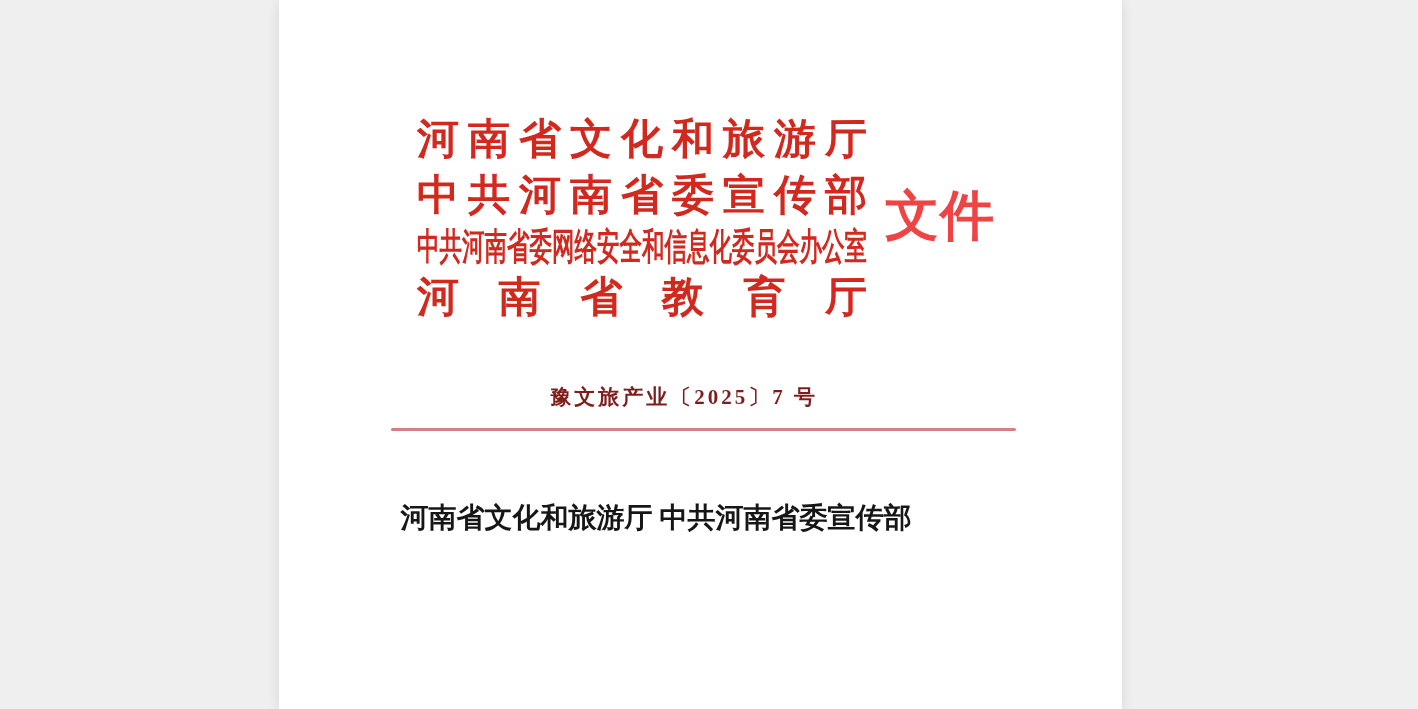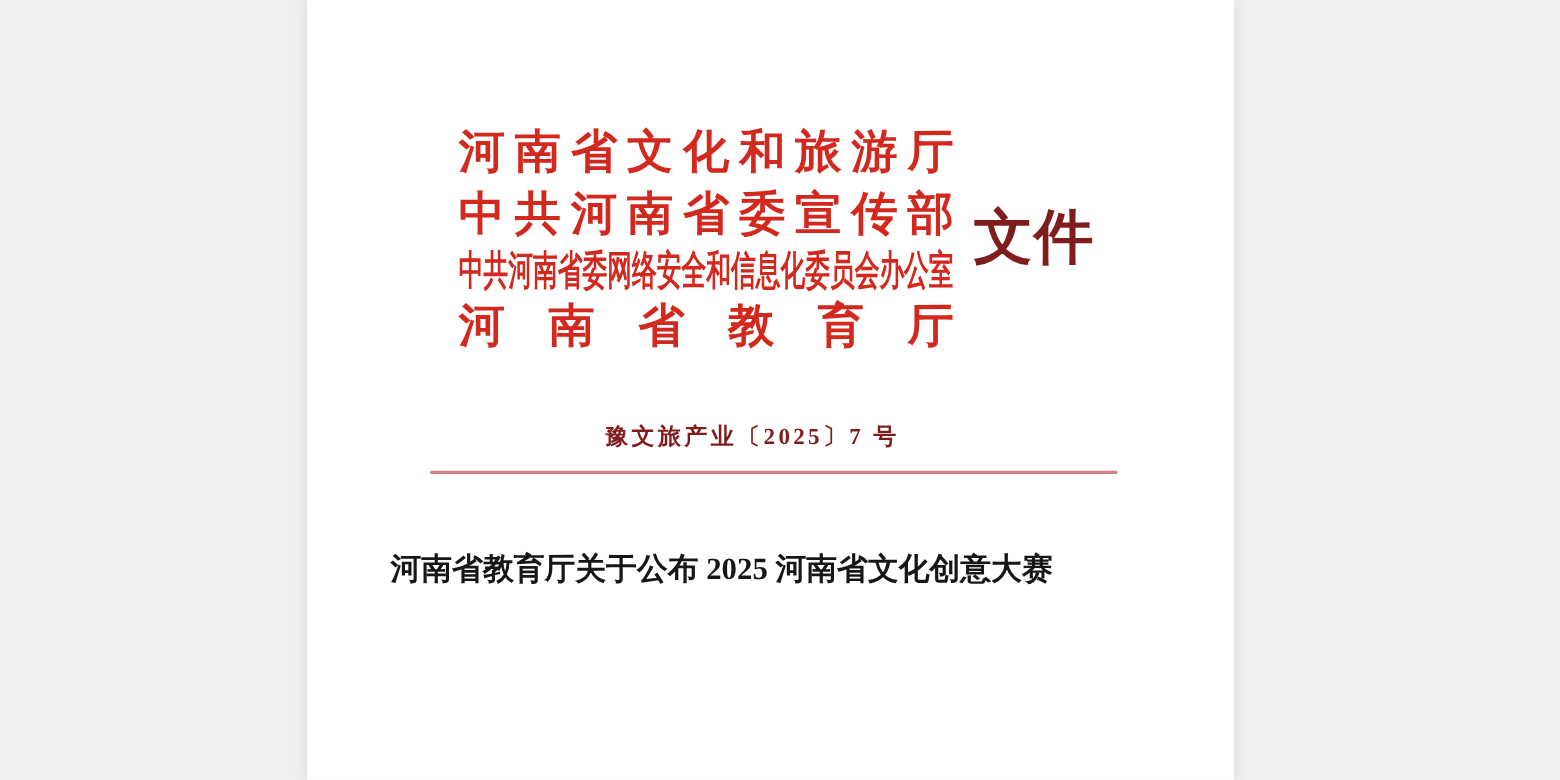--- a/index.html
+++ b/index.html
@@ -49,21 +49,21 @@
     white-space: nowrap;
   }
   .org-line-4 { top: 275px; }
   .doc-word {
     position: absolute;
     left: 606px;
     top: 188px;
     font-size: 54px;
     line-height: 56px;
     font-weight: bold;
-    color: #7f1d1d;
+    color: #ef4444;
     letter-spacing: 1px;
     white-space: nowrap;
   }
   
   .doc-number {
     position: absolute;
     top: 384px;
     left: 0;
     width: 810px;
     text-align: center;
@@ -160,17 +160,17 @@
           <span>厅</span>
         </div>
       <div class="doc-word">文件</div>
     </div>
 
     <div class="doc-number">豫文旅产业〔2025〕7 号</div>
 
     <div class="red-divider"></div>
 
     <div class="title-block">
-      <div class="title-line">河南省教育厅关于公布 2025 河南省文化创意大赛</div>
+      <div class="title-line">河南省文化和旅游厅 中共河南省委宣传部</div>
     </div>
 
   </div>
 </div>
 
 </body></html>

